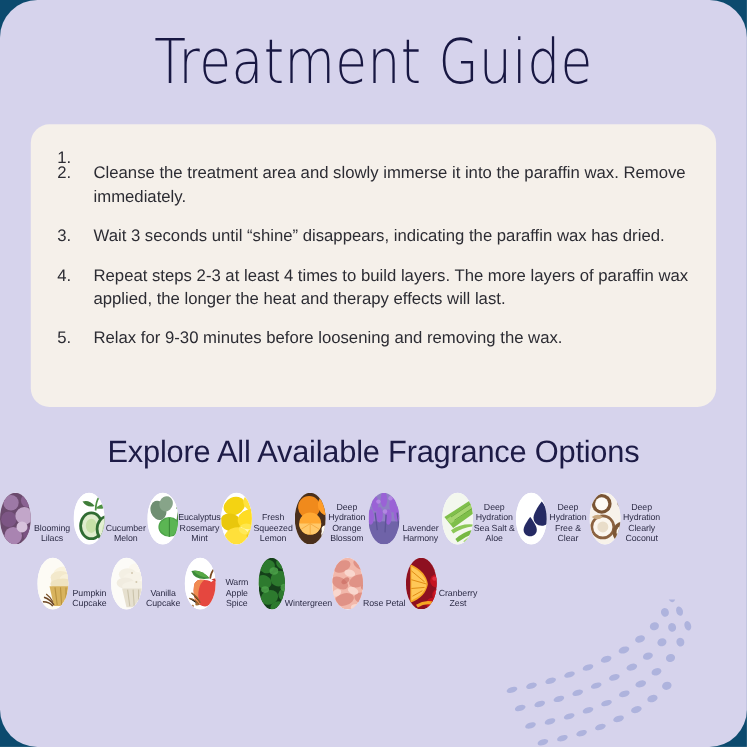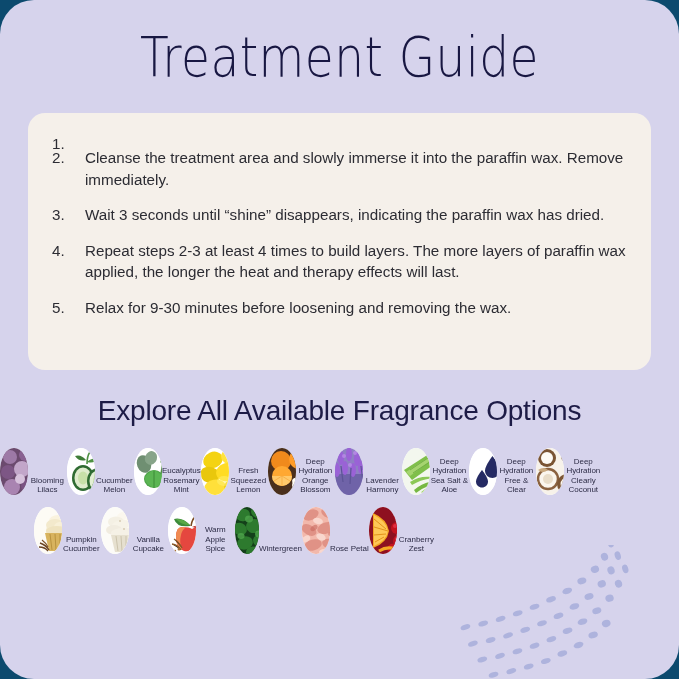--- a/index.html
+++ b/index.html
@@ -322,21 +322,21 @@
                 <path d="M16 27 L18 43"></path>
                   <path d="M21 27 L22 43"></path>
                   <path d="M26 27 L26 43"></path>
                   <path d="M31 27 L30 43"></path>
               </g>
               <path d="M6 36 q6 2 9 7" stroke="#6b4423" stroke-width="1.4" fill="none"></path>
               <path d="M5 40 q6 0 9 4" stroke="#6b4423" stroke-width="1.4" fill="none"></path>
               <path d="M8 33 q4 3 6 7" stroke="#7c5229" stroke-width="1.2" fill="none"></path>
             </svg>
           </div>
-          <div class="frag-label">Pumpkin Cucumber</div>
+          <div class="frag-label">Pumpkin Cupcake</div>
         </div>
 
         <div class="frag-item">
           <div class="frag-circle">
             <svg viewBox="0 0 47 47">
                 <rect width="47" height="47" fill="#fcfbf7"></rect>
               <ellipse cx="23" cy="10" rx="7" ry="5" fill="#fbf7ee"></ellipse>
               <ellipse cx="15" cy="15" rx="8" ry="5.5" fill="#f4f0e4"></ellipse>
               <ellipse cx="31" cy="15" rx="8" ry="5.5" fill="#fdfaf2"></ellipse>
               <ellipse cx="23" cy="19" rx="12" ry="6" fill="#f7f3e8"></ellipse>

